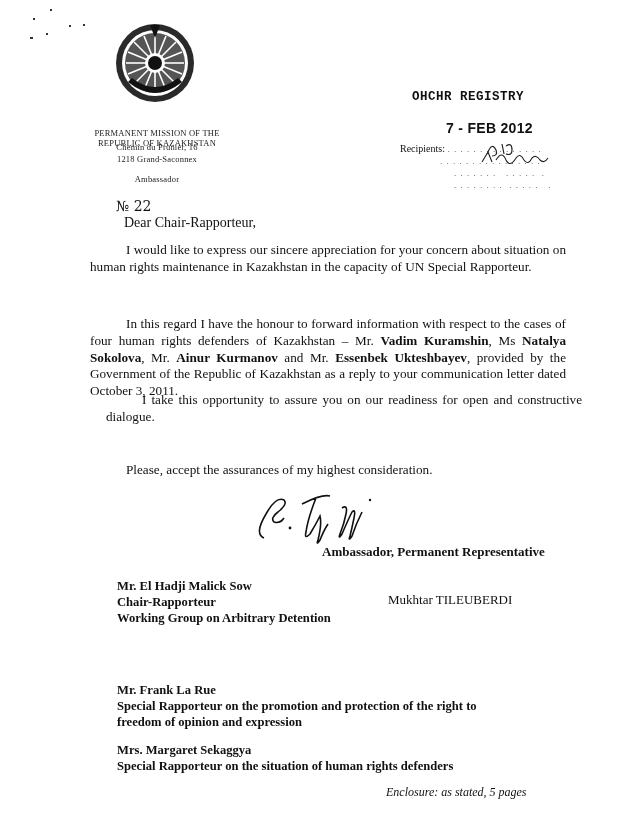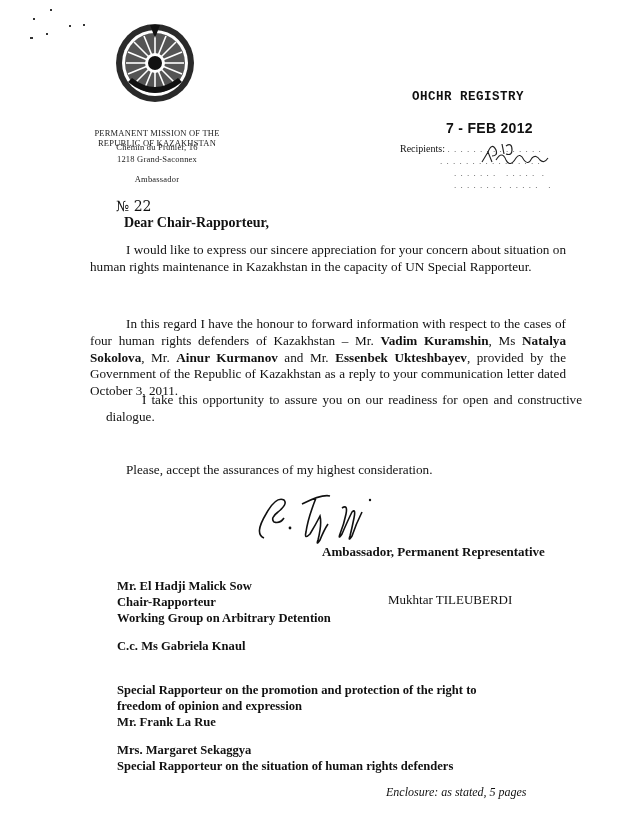--- a/index.html
+++ b/index.html
@@ -9,21 +9,21 @@
   .emblem { left: 114px; top: 22px; width: 82px; height: 82px; }
   .lh { left: 80px; width: 154px; text-align: center; font-size: 8.5px; line-height: 10px; letter-spacing: 0.2px; color: #222; }
   .lh-title { top: 128px; text-transform: uppercase; }
   .lh-addr { top: 142px; }
   .lh-amb { top: 174px; }
   .stamp { left: 412px; top: 90px; font-family: Liberation Mono, monospace; font-weight: bold; font-size: 12.5px; letter-spacing: 0.5px; }
   .stamp-date { left: 446px; top: 120px; font-family: "Liberation Sans", sans-serif; font-weight: bold; font-size: 14px; letter-spacing: 0.3px; }
   .recip { left: 400px; top: 143px; font-size: 10px; }
   .dots { font-size: 9px; color: #444; letter-spacing: 1px; }
   .refno { left: 116px; top: 198px; font-family: "DejaVu Serif", serif; font-size: 14px; }
-  .salut { left: 124px; top: 215px; font-weight: bold; font-size: 14px; }
+  .salut { left: 124px; top: 215px; font-weight: normal; font-size: 14px; }
   .para { left: 90px; width: 476px; font-size: 13.2px; line-height: 16.8px; text-align: justify; text-indent: 36px; }
   .p1 { top: 242px; }
   .p2 { top: 316px; }
   .p3 { top: 392px; margin-left: 16px; }
   .p4 { top: 462px; }
   .sig { left: 250px; top: 488px; width: 140px; height: 58px; }
   .signame { left: 388px; top: 544px; font-weight: normal; font-size: 13px; margin-top: 48px; }
   .sigtitle { left: 322px; top: 544px; font-weight: bold; font-size: 13px; }
   .addr { left: 92px; font-weight: bold; font-size: 12.6px; line-height: 16px; margin-left: 25px; }
   .a1 { top: 578px; }
@@ -113,24 +113,23 @@
 </svg>
 <div class="abs signame">Mukhtar TILEUBERDI</div>
 <div class="abs sigtitle">Ambassador, Permanent Representative</div>
 
 <div class="abs addr a1">
   <div>Mr. El Hadji Malick Sow</div>
   <div>Chair-Rapporteur</div>
   <div>Working Group on Arbitrary Detention</div>
 </div>
 <div class="abs addr a2">
-  <div>C.c. Ms Gabriela Knaul</div>
 </div>
 <div class="abs addr a3" style="width:400px">
+  <div>Mr. Frank La Rue</div>
   <div>Special Rapporteur on the promotion and protection of the right to freedom of opinion and expression</div>
-  <div>Mr. Frank La Rue</div>
 </div>
 <div class="abs addr a4">
   <div>Mrs. Margaret Sekaggya</div>
   <div>Special Rapporteur on the situation of human rights defenders</div>
 </div>
 
 <div class="abs encl">Enclosure: as stated, 5 pages</div>
 
 </body></html>

